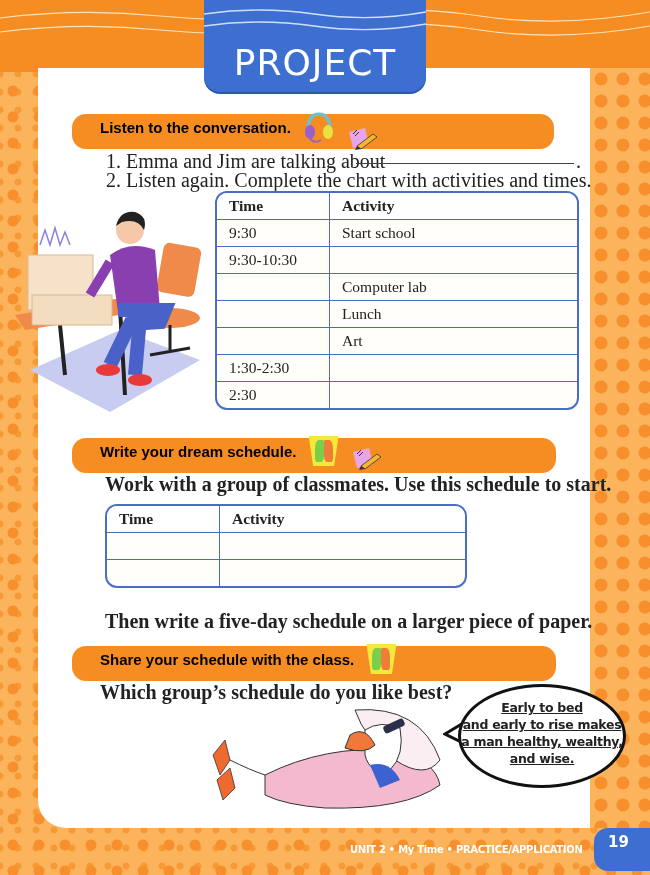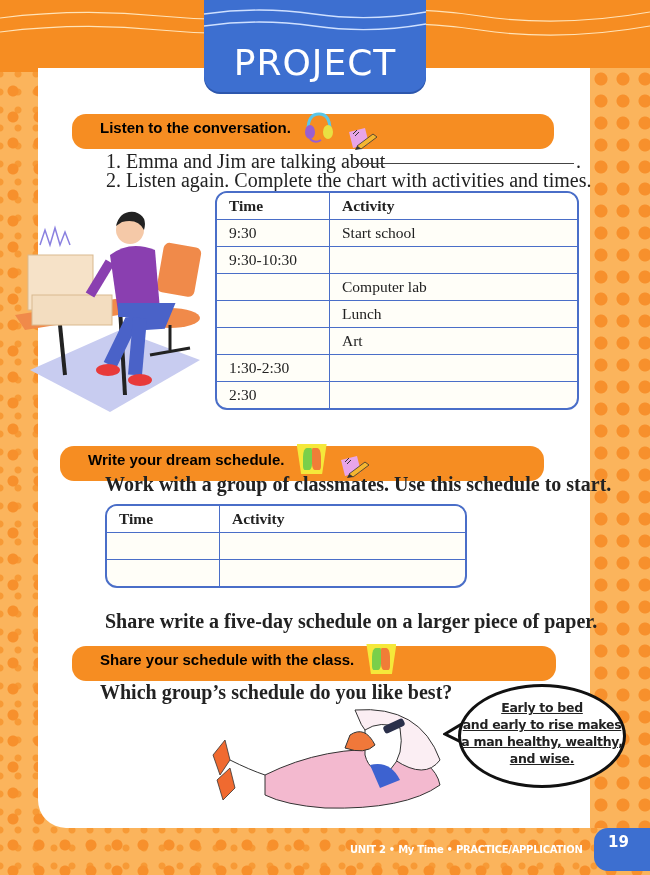--- a/index.html
+++ b/index.html
@@ -192,21 +192,21 @@
         <td>1:30-2:30</td>
         <td></td>
       </tr>
   <tr>
         <td>2:30</td>
         <td></td>
       </tr>
 </tbody>
   </table>
 
-<div class="banner" style="left:60px; top:438px; width:484px;margin-top:8px;">
+<div class="banner" style="left:72px; top:438px; width:484px;">
   <span class="label">Write your dream schedule.</span>
   <span class="icons">
     <span class="icon-face"></span>
     <svg class="icon-pencil" viewBox="0 0 34 24" width="34" height="24">
       <polygon points="4,6 20,2 24,18 8,22" fill="#e8a5e8"></polygon>
       <line x1="8" y1="8" x2="12" y2="4" stroke="#333" stroke-width="1"></line>
       <line x1="10" y1="10" x2="14" y2="6" stroke="#333" stroke-width="1"></line>
       <polygon points="12,20 28,8 32,11 16,23" fill="#f5b630" stroke="#333" stroke-width="0.8"></polygon>
       <polygon points="12,20 16,23 10,24" fill="#333"></polygon>
     </svg>
@@ -225,21 +225,21 @@
         <td></td>
         <td></td>
       </tr>
   <tr>
         <td></td>
         <td></td>
       </tr>
 </tbody>
   </table>
 
-<div class="text bold" style="left:105px; top:610px;">Share write a five-day schedule on a larger piece of paper.</div>
+<div class="text bold" style="left:105px; top:610px;">Then write a five-day schedule on a larger piece of paper.</div>
 
 <div class="banner" style="left:72px; top:646px; width:484px;">
   <span class="label">Share your schedule with the class.</span>
   <span class="icons">
     <span class="icon-face"></span>
   </span>
 </div>
 
 <div class="text bold" style="left:100px; top:681px;">Which group’s schedule do you like best?</div>
 

